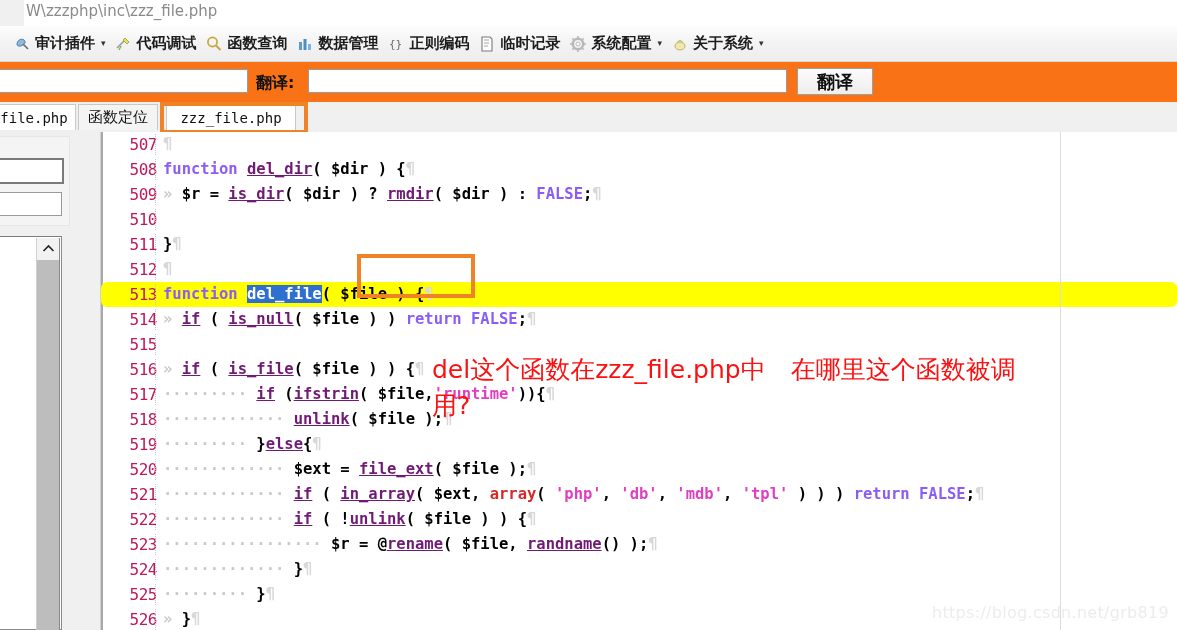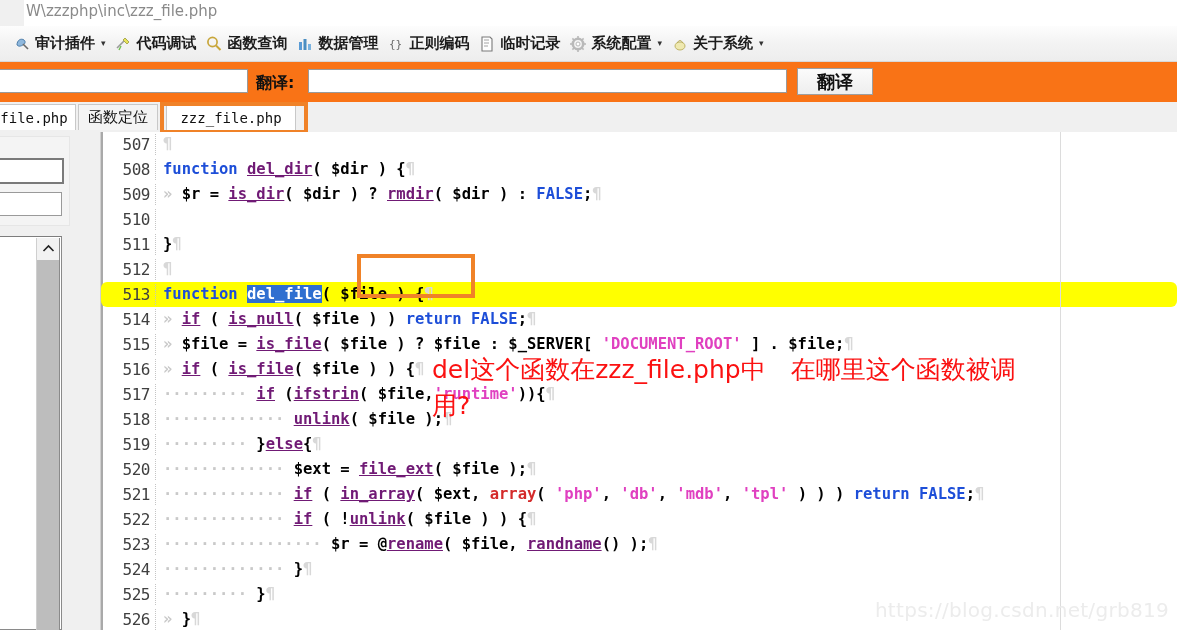--- a/index.html
+++ b/index.html
@@ -272,43 +272,44 @@
   }
   .code-row.hl {
     background: #ffff00;
     border-radius: 6px;
   }
   .lineno {
     position: absolute;
     left: 3px;
     width: 46px;
     text-align: right;
-    color: #404040;
+    color: #be185d;
     font-family: "DejaVu Sans Mono", monospace;
     font-size: 16px;
     letter-spacing: -0.5px;
+    padding-left: 7px;
   }
   .gutter-sep {
     position: absolute;
     left: 54px;
     top: 2px;
     width: 1px;
     height: 21px;
     border-left: 1px dotted #c4c4c4;
   }
   .codetext {
     position: absolute;
     left: 62px;
     top: 0;
     color: #000000;
     font-weight: bold;
     letter-spacing: 0px;
   }
   
-  .kw   { color: #1d4ed8; }   
+  .kw   { color: #8b5cf6; }   
   .fn   { color: #701a75; text-decoration: underline; }
   .str  { color: #e040c0; }   
   .arr  { color: #d42a2a; }   
   .pil  { color: #d8d8d8; }   
   .ind  { color: #c9c9c9; }   
   .sel  { background: #2f6fd0; color: #ffffff; }
 
   #guideline {
     position: absolute;
     left: 959px; top: 0;
@@ -335,21 +336,21 @@
     font-size: 25px;
     line-height: 36px;
     color: #fb1111;
     pointer-events: none;
   }
 
   
   #watermark {
     position: absolute;
     right: 8px; bottom: 8px;
-    font-size: 20px;
+    font-size: 16px;
     color: #ececec;
     font-family: "DejaVu Sans", sans-serif;
     letter-spacing: 0.3px;
   }
 </style>
 </head>
 <body>
 
 <div id="titlebar">
   <div class="path">W\zzzphp\inc\zzz_file.php</div>
@@ -522,21 +523,20 @@
           <span class="codetext"><span class="kw">function</span> <span class="sel">del_file</span>( $file ) {<span class="pil">¶</span></span>
         </div>
         <div class="code-row">
           <span class="lineno">514</span>
           <span class="gutter-sep"></span>
           <span class="codetext"><span class="ind">»</span>    <span class="fn">if</span> ( <span class="fn">is_null</span>( $file ) ) <span class="kw">return</span> <span class="kw">FALSE</span>;<span class="pil">¶</span></span>
         </div>
         <div class="code-row">
           <span class="lineno">515</span>
           <span class="gutter-sep"></span>
-          <span class="codetext"><span class="ind">»</span>    $file = <span class="fn">is_file</span>( $file ) ? $file : $_SERVER[ <span class="str">'DOCUMENT_ROOT'</span> ] . $file;<span class="pil">¶</span></span>
         </div>
         <div class="code-row">
           <span class="lineno">516</span>
           <span class="gutter-sep"></span>
           <span class="codetext"><span class="ind">»</span>    <span class="fn">if</span> ( <span class="fn">is_file</span>( $file ) ) {<span class="pil">¶</span></span>
         </div>
         <div class="code-row">
           <span class="lineno">517</span>
           <span class="gutter-sep"></span>
           <span class="codetext"><span class="ind">·········</span>        <span class="fn">if</span> (<span class="fn">ifstrin</span>( $file,<span class="str">'runtime'</span>)){<span class="pil">¶</span></span>

